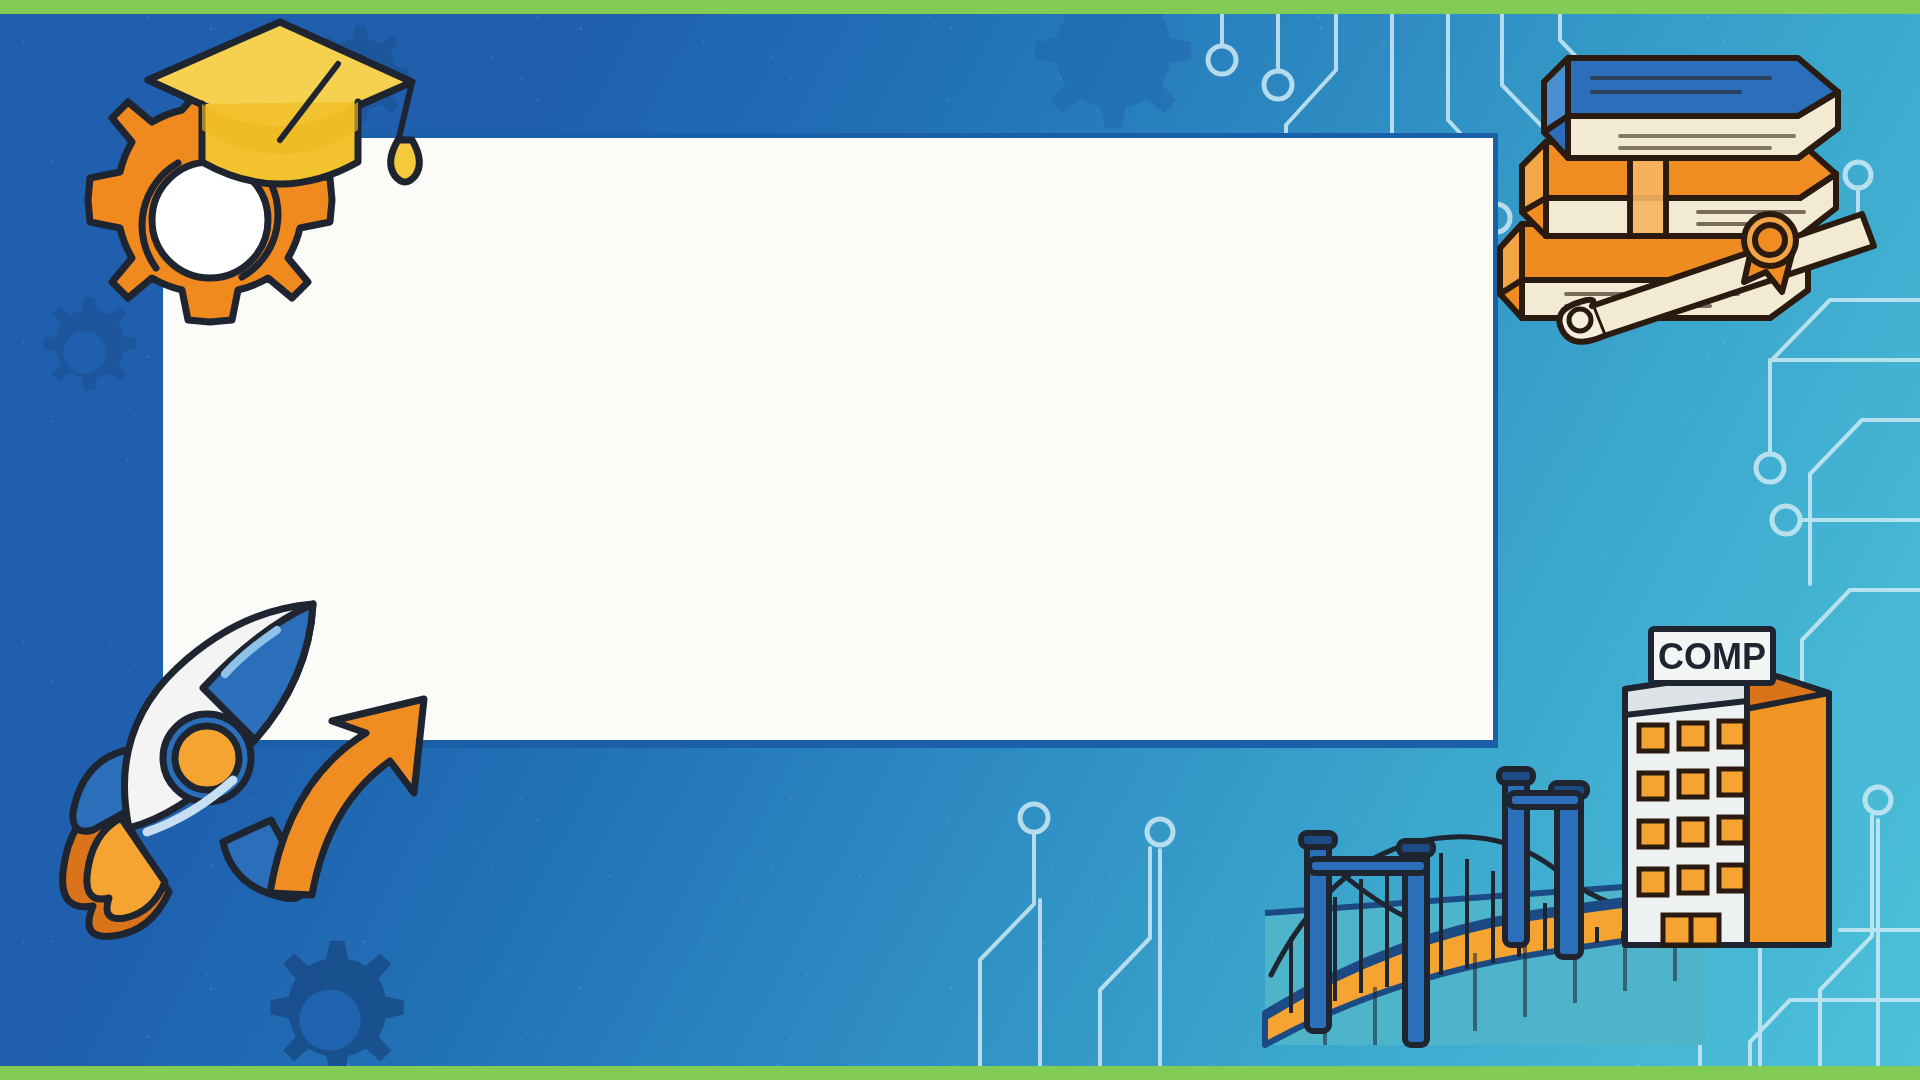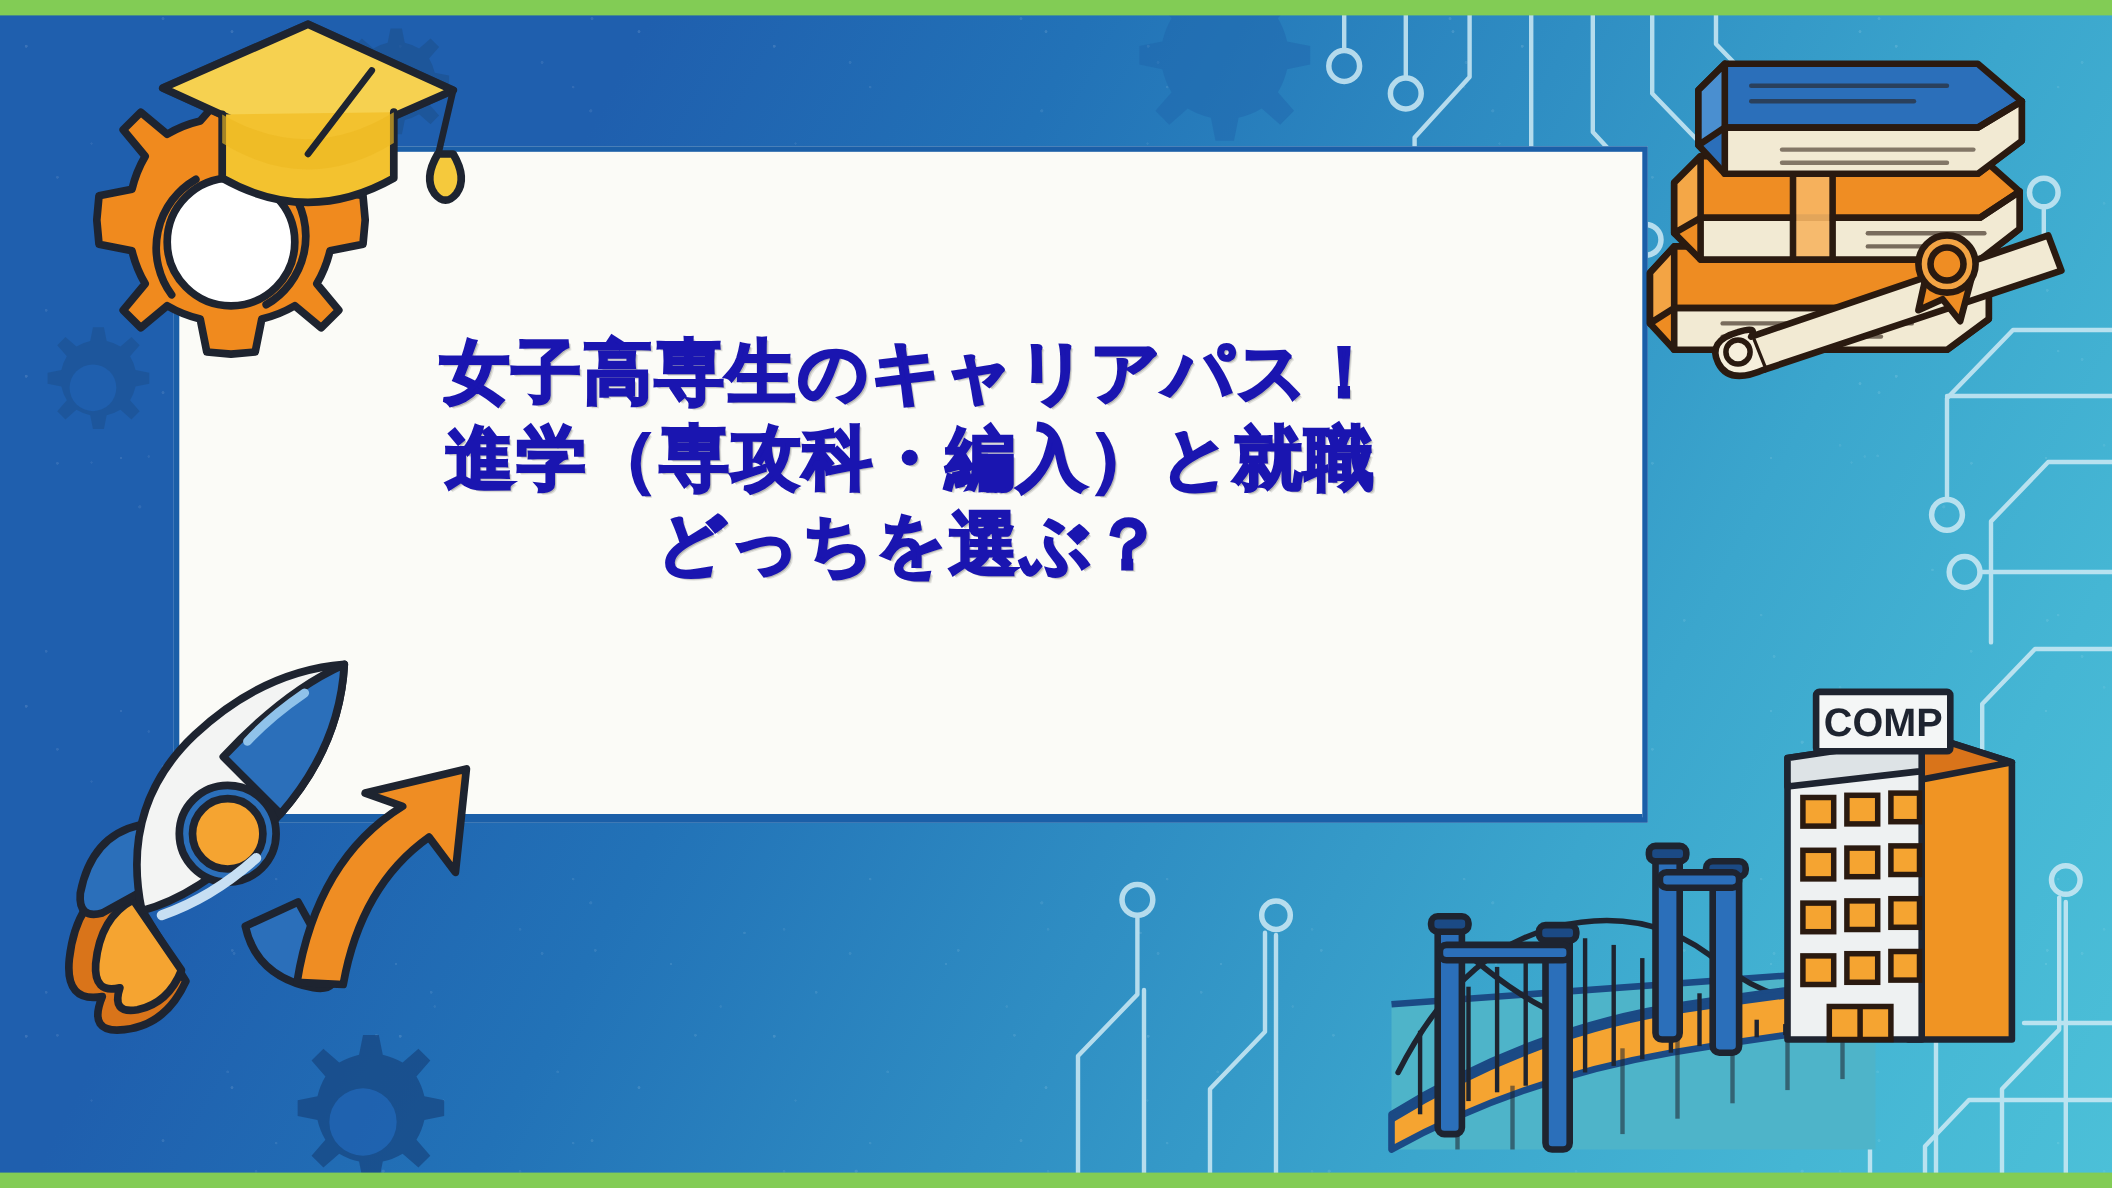--- a/index.html
+++ b/index.html
@@ -189,25 +189,20 @@
     <g fill="#17457f" opacity=".7">
       <path d="M50 6 l8 0 2 10 a34 34 0 0 1 10 4 l8-7 6 6 -7 8 a34 34 0 0 1 4 10 l10 2 0 8 -10 2 a34 34 0 0 1-4 10 l7 8 -6 6 -8-7 a34 34 0 0 1-10 4 l-2 10 -8 0 -2-10 a34 34 0 0 1-10-4 l-8 7 -6-6 7-8 a34 34 0 0 1-4-10 l-10-2 0-8 10-2 a34 34 0 0 1 4-10 l-7-8 6-6 8 7 a34 34 0 0 1 10-4 z"></path>
       <circle cx="50" cy="50" r="17" fill="#1f5fae"></circle>
     </g>
   </svg>
 
   <div id="card">
     <div id="card-inner-line"></div>
   </div>
 
-  <div id="title">
-    <span class="line">女子高専生のキャリアパス！</span>
-    <span class="line">進学（専攻科・編入）と就職</span>
-    <span class="line">どっちを選ぶ？</span>
-  </div>
 
   <svg class="decor" id="cap" viewBox="0 0 280 220">
     <g stroke="#1e2430" stroke-width="7" stroke-linejoin="round" stroke-linecap="round">
 
       <path d="M8 70 L140 12 L272 72 L140 130 Z" fill="#f5c93c"></path>
       <path d="M8 70 L140 12 L272 72 L140 130 Z" fill="#f8d862" opacity=".55"></path>
 
       <path d="M62 94 L62 152 Q140 196 218 152 L218 92" fill="#f3c22f"></path>
 
       <path d="M62 120 Q140 168 218 120 L218 92 Q140 140 62 94 Z" fill="#edb822" opacity=".65" stroke="none"></path>

